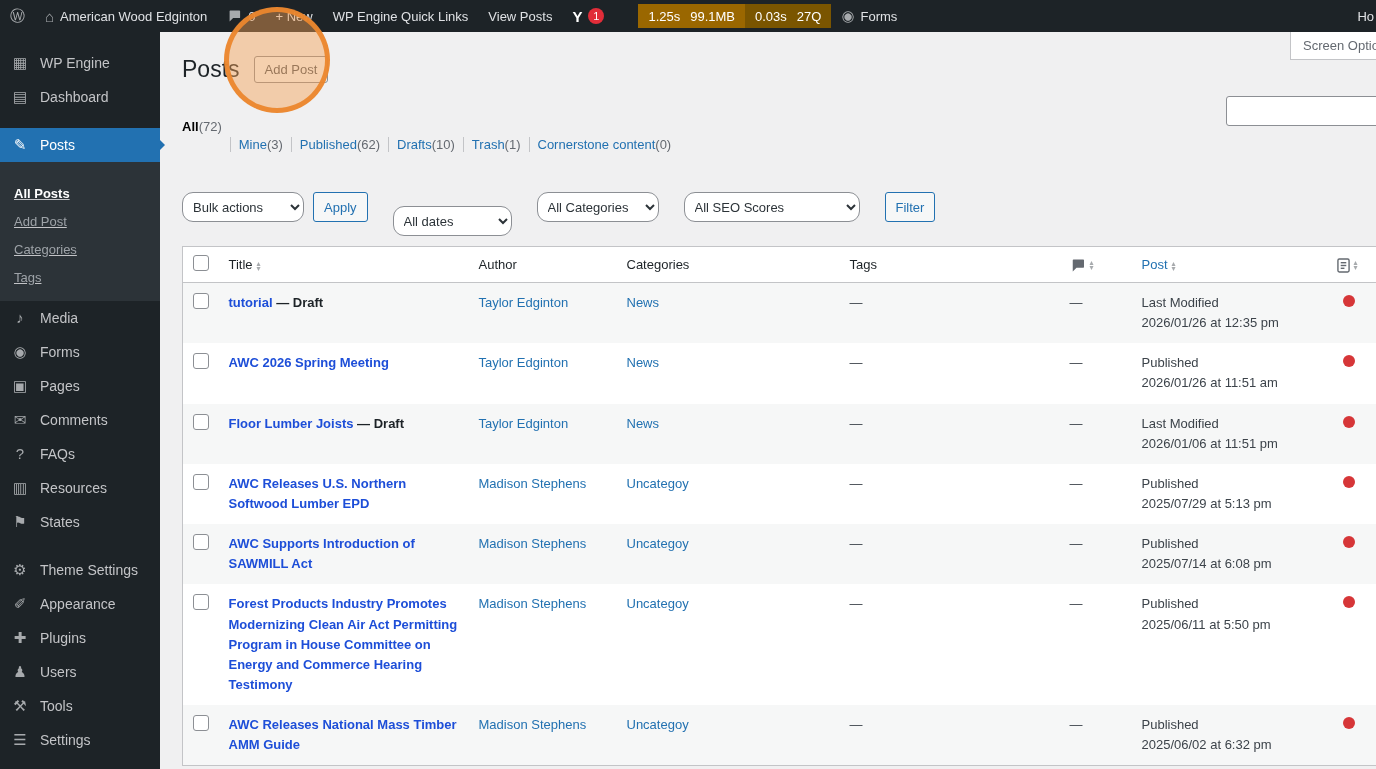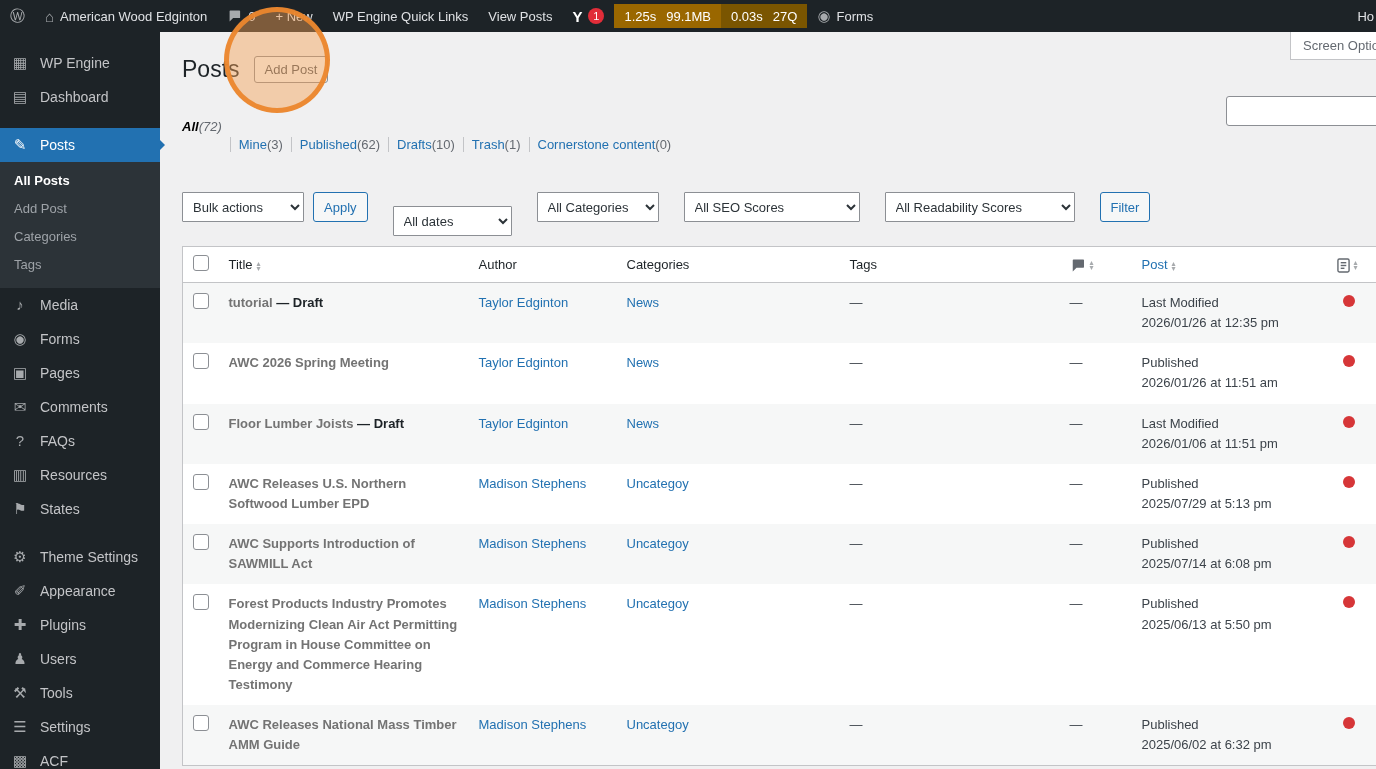--- a/index.html
+++ b/index.html
@@ -14,72 +14,72 @@
   
   .adminbar {
     position:absolute; top:0; left:0; width:1376px; height:32px;
     background:#1d2327; color:#dfe1e4; display:flex; align-items:center; z-index:50;
   }
   .ab-item { display:flex; align-items:center; gap:6px; height:32px; padding:0 10px; color:#dfe1e4; white-space:nowrap; cursor:pointer; }
   .ab-icon { color:#a7aaad; font-size:15px; font-style:normal; }
   .bubble-icon svg { display:block; }
   .yoast-y { font-weight:bold; font-size:15px; color:#fff; }
   .yoast-badge { background:#e12d39; color:#fff; border-radius:50%; width:16px; height:16px; line-height:16px; text-align:center; font-size:11px; }
-  .qm { display:flex; height:24px; cursor:pointer; }
+  .qm { display:flex; height:24px; cursor:pointer;margin-left:24px; }
   .qm-a,.qm-b { display:flex; align-items:center; gap:10px; padding:0 10px; color:#fff; }
   .qm-a { background:#9a6700; }
   .qm-b { background:#7a5500; }
   .ab-right { margin-left:auto; padding:0 2px 0 10px; height:19px; display:flex; align-items:center; cursor:pointer; }
 
   
   .frame { display:flex; padding-top:32px; height:769px; }
 
   
   .sidebar { flex:0 0 160px; width:160px; background:#1d2327; color:#c3c4c7; padding-top:14px; position:relative; z-index:10; }
   .menu-item { display:flex; align-items:center; gap:10px; padding:8px 10px; font-size:14px; line-height:18px; cursor:pointer; position:relative; }
   .menu-icon { width:20px; text-align:center; font-size:15px; color:#a7aaad; font-style:normal; flex:0 0 20px; }
   .menu-item.current { background:#2271b1; color:#fff; }
   .menu-item.current .menu-icon { color:#fff; }
   .menu-item.current::after {
     content:""; position:absolute; right:-12px; top:50%; margin-top:-7px;
     border:7px solid transparent; border-left-color:#2271b1;
   }
   .menu-sep { height:14px; }
-  .submenu { background:#2c3338; padding:5px 0 9px; }
+  .submenu { background:#2c3338; padding:18px 0 9px;text-decoration:underline; }
   .submenu-item { padding:7px 12px 7px 14px; font-size:13px; line-height:14px; color:#9ea3a8; cursor:pointer; }
   .submenu-item.current { color:#fff; font-weight:700; }
 
   
   .main { flex:1; position:relative; padding:0 0 0 22px; }
   .screen-options {
     position:absolute; top:0; left:1130px; background:#fff; border:1px solid #c3c4c7; border-top:none;
     padding:6px 12px; color:#646970; white-space:nowrap; cursor:pointer;
   }
   .title-row { display:flex; align-items:center; margin-top:21px; height:32px; }
   .page-title { font-size:23px; font-weight:400; color:#1d2327; margin:0; line-height:29px; }
   .page-title-action {
     margin-left:14px; padding:5px 10px; background:#f6f7f7; border:1px solid #8c8f94;
     border-radius:3px; color:#50575e; font-size:13px; cursor:pointer;
   }
   .subsubsub { list-style:none; margin:16px 0 0; padding:0; display:flex; font-size:13px; }
   .subsubsub li { display:flex; align-items:center; padding:0 8px; gap:4px; }
-  .subsubsub li:first-child { padding-left:0;font-style:italic; }
+  .subsubsub li:first-child { padding-left:0; }
   .subsubsub li + li { border-left:1px solid #c3c4c7;margin-top:36px; }
   .view-link { color:#2271b1; }
   .view-link .view-label { color:#2271b1; }
   .view-link.current .view-label { color:#000; font-weight:700; }
   .view-count { color:#646970; }
   .search-input {
     position:absolute; top:64px; left:1066px; width:330px; height:30px;
     border:1px solid #8c8f94; border-radius:3px; background:#fff; padding:0 8px; font-size:13px;
   }
   .tablenav { margin-top:26px; display:flex; align-items:center; gap:25px; }
   .bulk-group { display:flex; align-items:center; gap:9px; }
   select {
-    height:30px; border:1px solid #8c8f94; border-radius:1px; background:#fff;
+    height:30px; border:1px solid #8c8f94; border-radius:11px; background:#fff;
     color:#2c3338; padding:0 6px; font-size:13px; font-family:inherit; cursor:pointer;
   }
   .sel-bulk { width:122px; } .sel-dates { width:119px;margin-top:28px; } .sel-cats { width:122px; }
   .sel-seo { width:176px; } .sel-read { width:190px; }
   .button {
     display:inline-flex; align-items:center; height:30px; padding:0 10px; border:1px solid #2271b1;
     border-radius:3px; background:#f6f7f7; color:#2271b1; font-size:13px; cursor:pointer; font-family:inherit;
   }
 
   
@@ -102,21 +102,21 @@
   .col-author { width:148px; }
   .col-cats { width:223px; }
   .col-tags { width:220px; }
   .col-comments { width:72px; }
   .col-date { width:195px; }
   .col-seo { width:50px; }
   input[type="checkbox"] {
     appearance:none; -webkit-appearance:none; width:16px; height:16px; margin:0;
     border:1px solid #8c8f94; border-radius:3px; background:#fff; cursor:pointer;
   }
-  .row-title { color:#737373; font-weight:700; }
+  .row-title { color:#1d4ed8; font-weight:700; }
   .post-state { color:#1d2327; font-weight:700; }
   .cell-link { color:#2271b1; }
   .dash-cell { color:#646970; }
   .date-cell div { color:#3c434a; }
   .seo-dot { display:inline-block; width:12px; height:12px; border-radius:50%; background:#d63638; margin-left:6px; margin-top:2px; }
 
   
   .annotation-circle {
     position:absolute; left:224px; top:7px; width:106px; height:106px; border-radius:50%;
     border:5px solid rgba(235,135,45,0.95); background:rgba(244,160,85,0.45);
@@ -289,21 +289,20 @@
     <input class="search-input" type="text" style="">
 
     <div class="tablenav">
       <div class="bulk-group">
         <select class="sel-bulk"><option>Bulk actions</option></select>
         <button class="button">Apply</button>
       </div>
       <select class="sel-dates"><option>All dates</option></select>
       <select class="sel-cats"><option>All Categories</option></select>
       <select class="sel-seo"><option>All SEO Scores</option></select>
-      <select class="sel-read"><option>All Readability Scores</option></select>
       <button class="button">Filter</button>
     </div>
 
     <table class="posts-table">
       <colgroup>
         <col class="col-cb">
           <col class="col-title">
           <col class="col-author">
           <col class="col-cats">
         <col class="col-tags">
@@ -418,21 +417,21 @@
         </tr>
         <tr>
           <td><input type="checkbox" style=""></td>
           <td><a class="row-title">Forest Products Industry Promotes Modernizing Clean Air Act Permitting Program in House Committee on Energy and Commerce Hearing Testimony</a><span class="post-state"></span></td>
           <td><a class="cell-link">Madison Stephens</a></td>
           <td><a class="cell-link">Uncategoy</a></td>
           <td class="dash-cell">—</td>
           <td class="dash-cell">—</td>
           <td class="date-cell">
               <div>Published</div>
-              <div>2025/06/13 at 5:50 pm</div>
+              <div>2025/06/11 at 5:50 pm</div>
             </td>
           <td><span class="seo-dot"></span></td>
         </tr>
         <tr>
           <td><input type="checkbox" style=""></td>
           <td><a class="row-title">AWC Releases National Mass Timber AMM Guide</a><span class="post-state"></span></td>
           <td><a class="cell-link">Madison Stephens</a></td>
           <td><a class="cell-link">Uncategoy</a></td>
           <td class="dash-cell">—</td>
           <td class="dash-cell">—</td>

